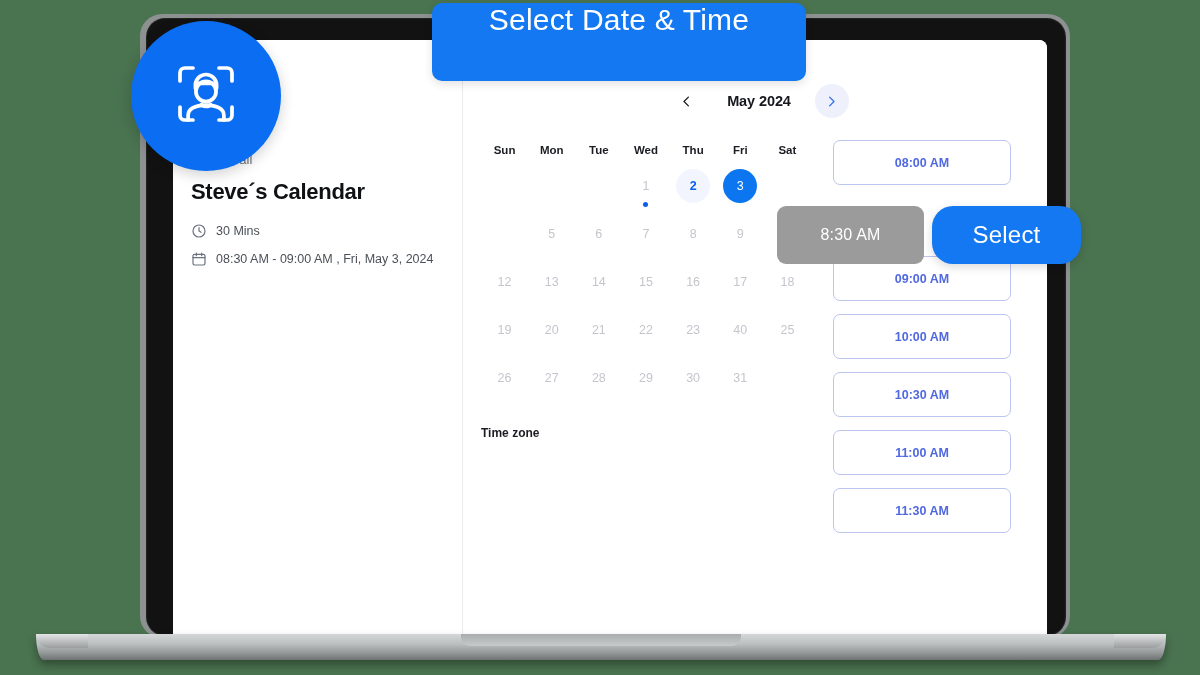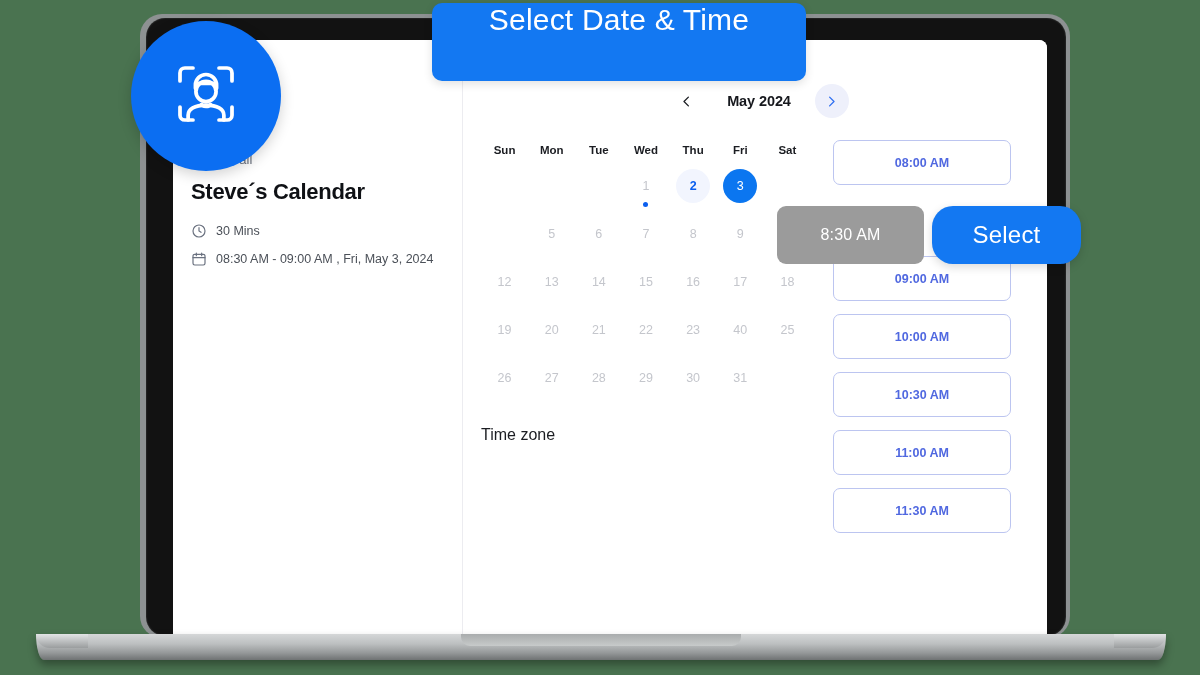--- a/index.html
+++ b/index.html
@@ -115,21 +115,21 @@
   }
   .day.avail { color:#0b5fef; font-weight:bold; background:#f2f5fe; }
   .day.selected { color:#ffffff; background:#0b76f0; font-weight:normal; }
   .dot {
     width: 5px; height: 5px; border-radius:50%;
     background:#0b5fef; margin-top: 3px; position:absolute; bottom: 3px;
   }
 
   
   .tz { margin: 24px 0 0 18px; width: 310px; }
-  .tz-label { font-size: 16px; font-weight: normal; color:#1b1d22; margin-bottom: 28px; }
+  .tz-label { font-size: 12px; font-weight: bold; color:#1b1d22; margin-bottom: 28px; }
   .tz-select {
     display:flex; align-items:center; gap:10px;
     padding-left: 18px; cursor:pointer;
   }
   .tz-select .globe { flex:0 0 15px; height:15px; color:#5c616a; }
   .tz-value { font-size: 11.5px; color:#2b2f36; flex:1 1 auto; }
   .tz-caret { flex:0 0 12px; color:#0b76f0; }
 
   
   .slots {

